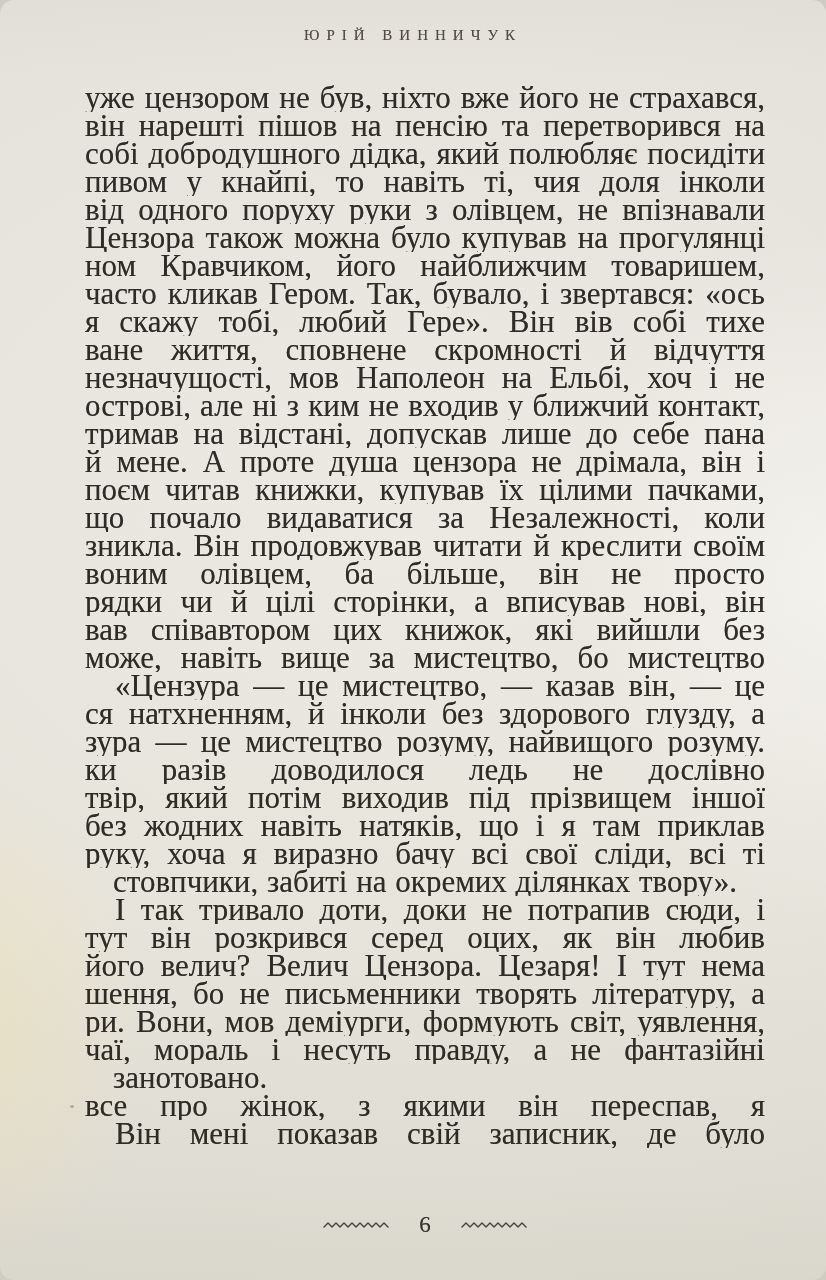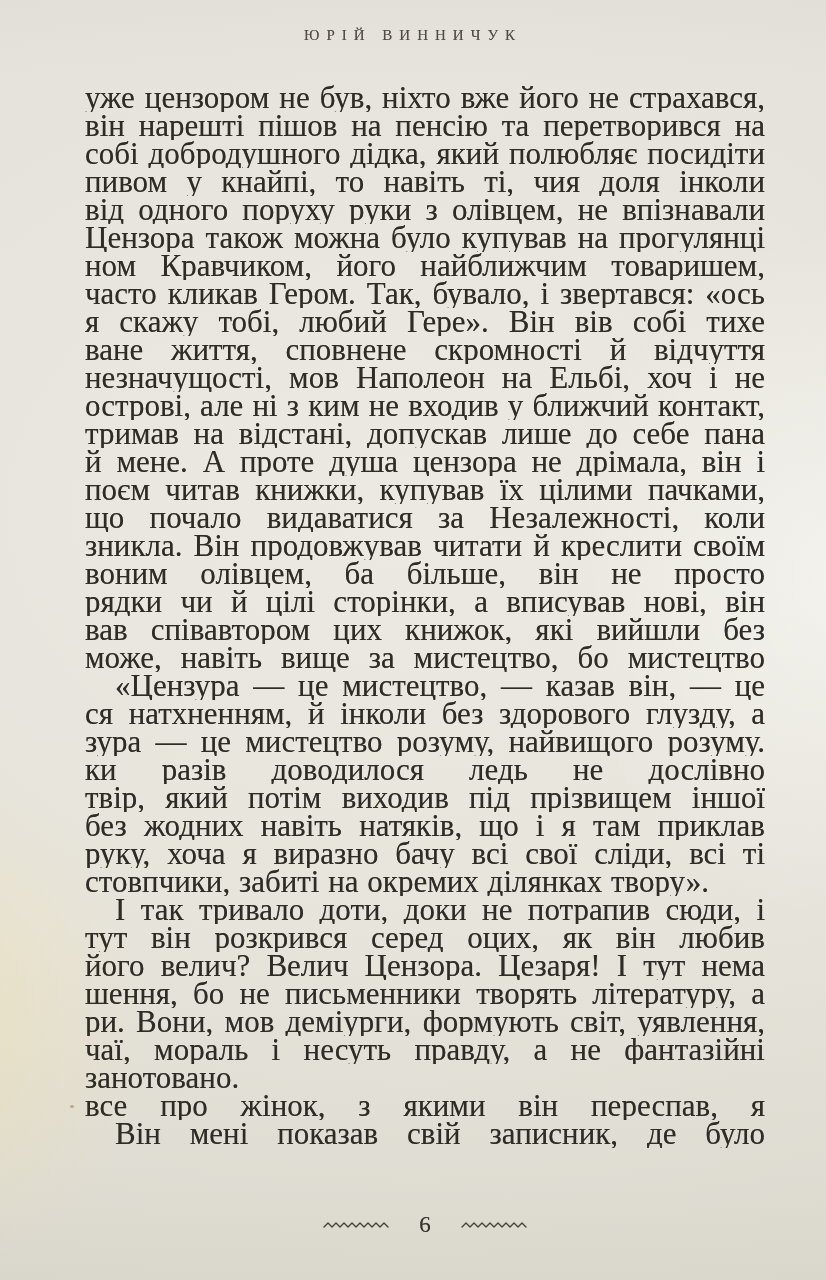--- a/index.html
+++ b/index.html
@@ -9,20 +9,21 @@
     height: 1280px;
     margin: 0 auto;
     overflow: hidden;
     font-family: "Liberation Serif", "DejaVu Serif", serif;
     background:
       radial-gradient(440px 560px at 101% 45%, rgba(252,252,248,0.55), rgba(252,252,248,0) 62%),
       radial-gradient(300px 380px at -6% 80%, rgba(240,226,170,0.45), rgba(240,226,170,0) 65%),
       radial-gradient(1200px 900px at 50% 40%, rgba(255,255,255,0.10), rgba(0,0,0,0.04) 100%),
       linear-gradient(180deg, #e7e4dd 0%, #eae7e0 6%, #eae7de 72%, #e5e2d8 93%, #e1ded3 100%);
     color: #2f2b26;
+    border-radius: 14px;
   }
   .running-header {
     position: absolute;
     top: 27px;
     left: 0;
     width: 100%;
     text-align: center;
     font-size: 15px;
     letter-spacing: 7px;
     color: #514c45;
@@ -37,21 +38,21 @@
   .line {
     height: 28px;
     line-height: 28px;
     font-size: 31px;
     text-align: justify;
     text-align-last: justify;
     overflow: hidden;
     word-spacing: 1px;
     text-shadow: 0 0 0.5px rgba(47,43,38,0.55);
   }
-  .line.last { text-align-last: left; }
+  .line.last { text-align-last: left; margin-left: 28px; }
   .line.indent { text-indent: 30px; }
   .footer {
     position: absolute;
     top: 1212px;
     left: 0;
     width: 100%;
     display: flex;
     align-items: center;
     justify-content: center;
     gap: 30px;

